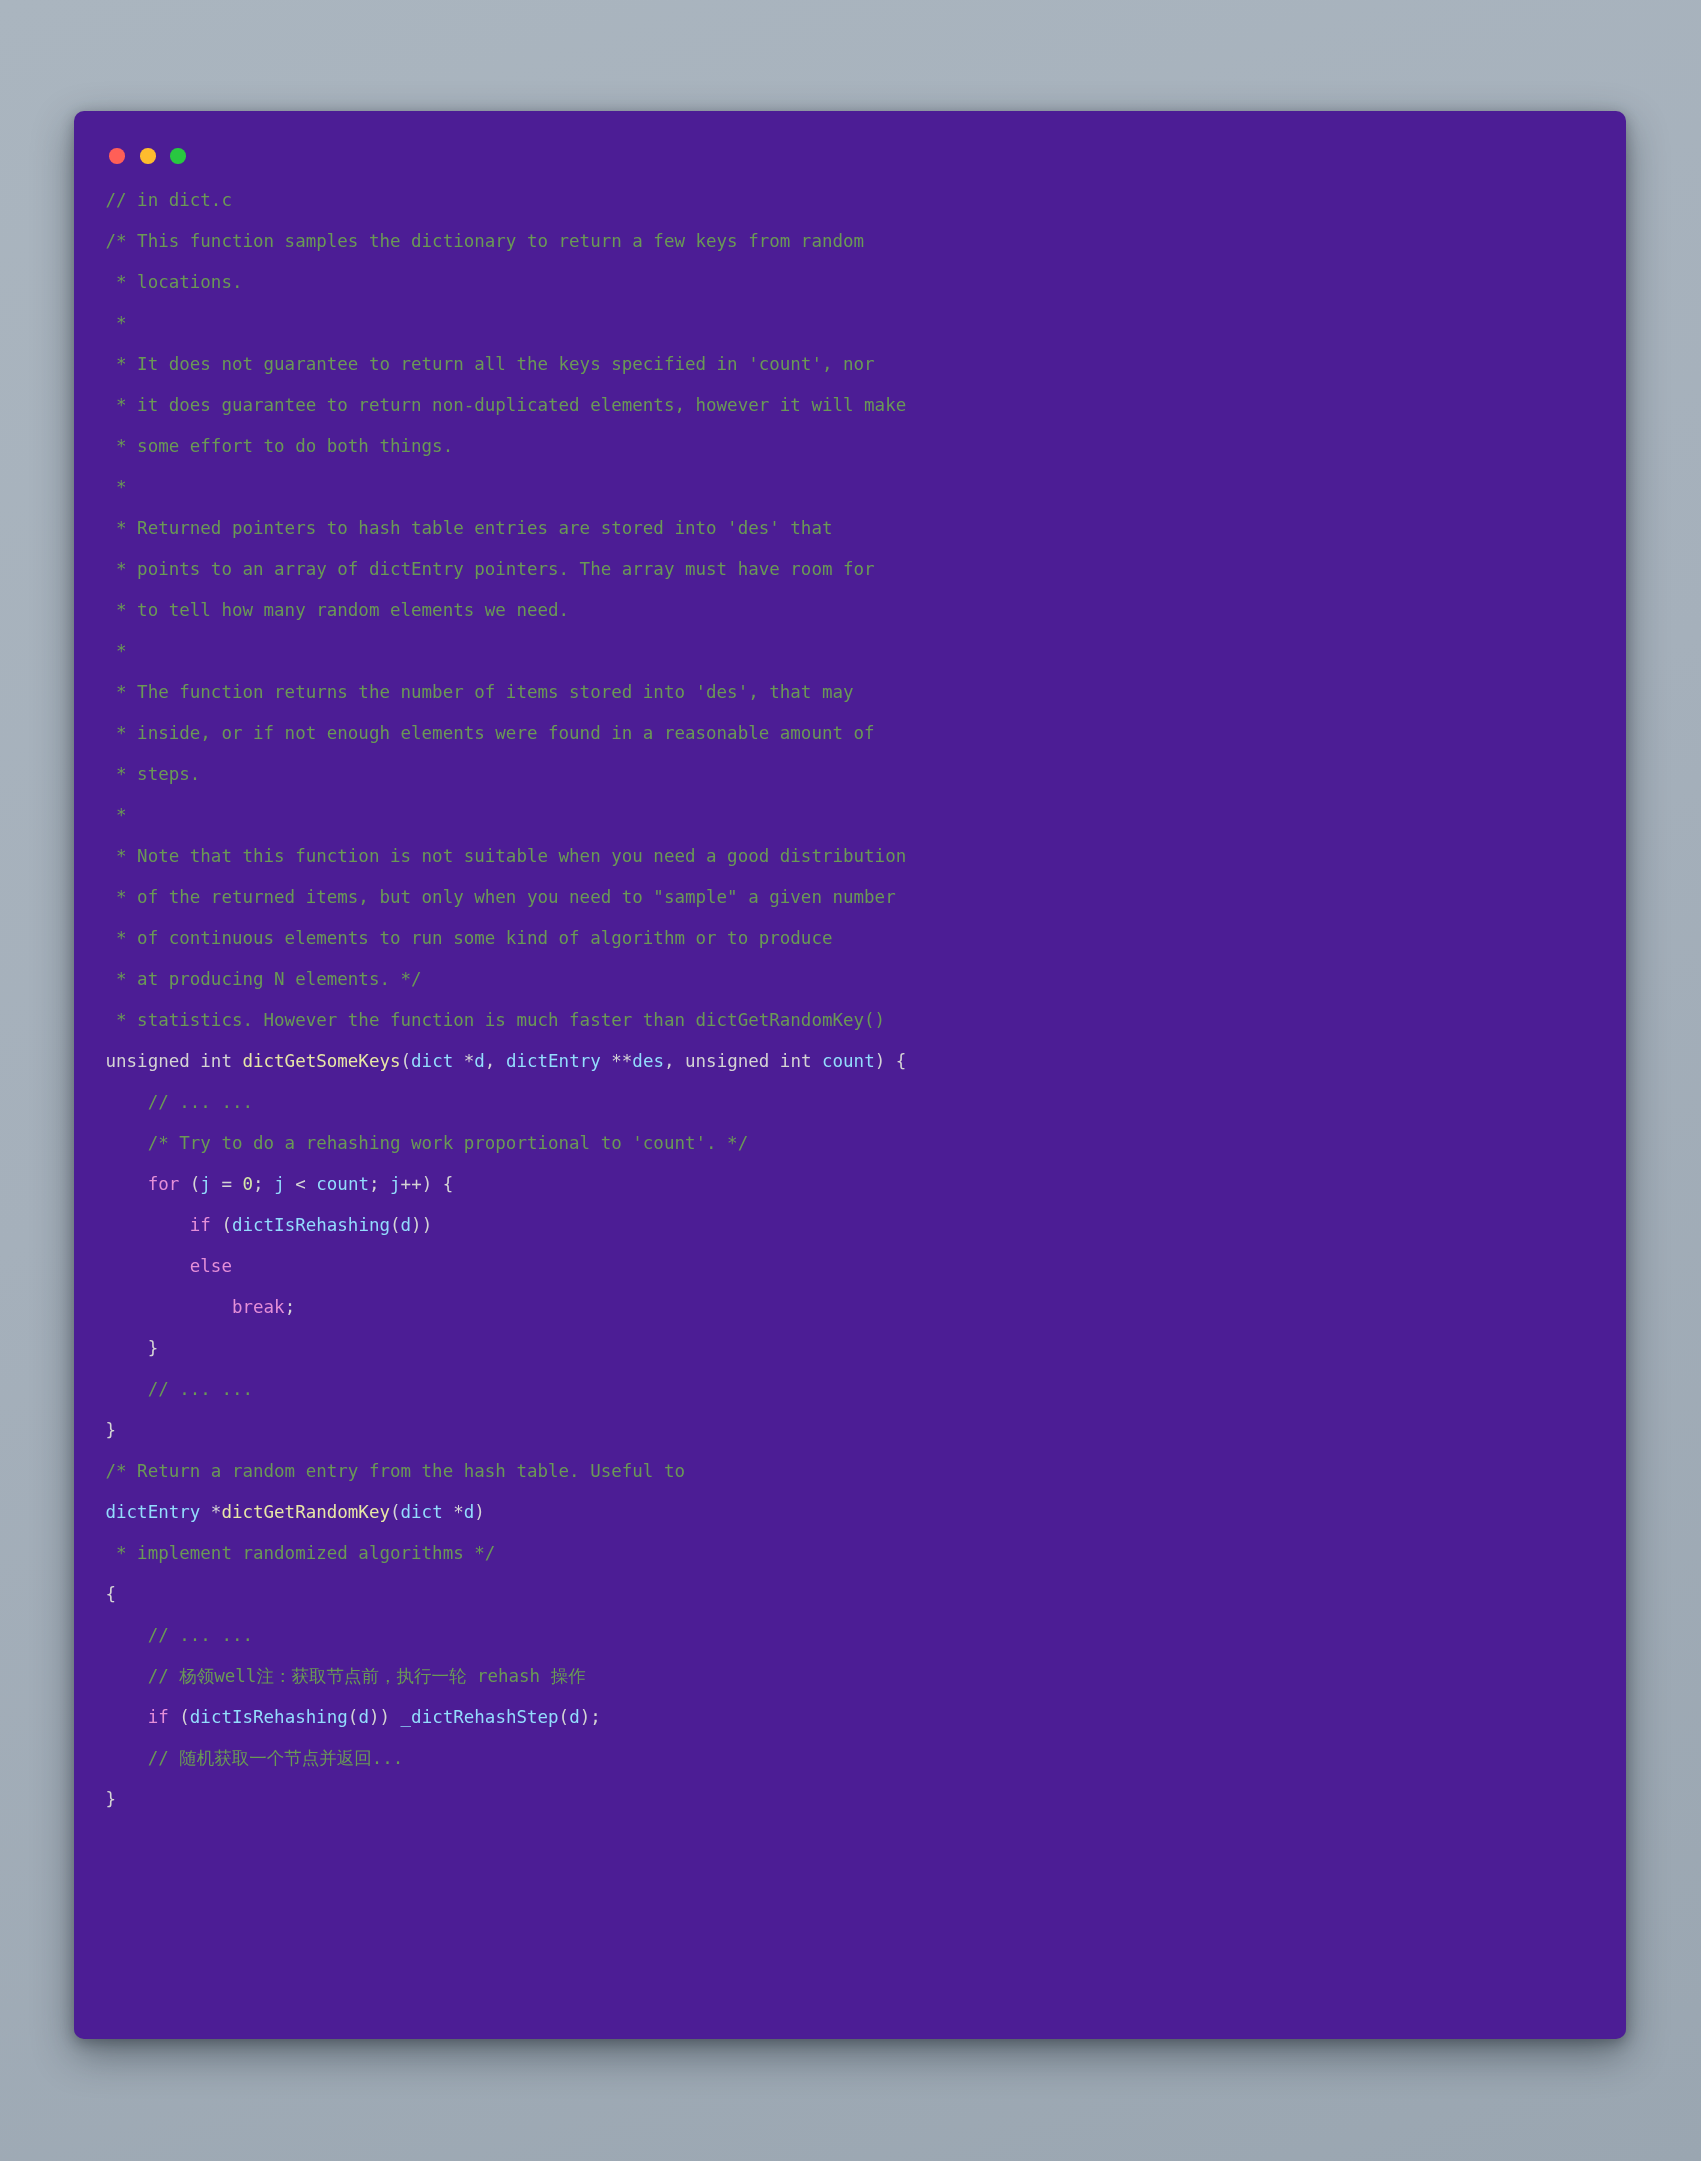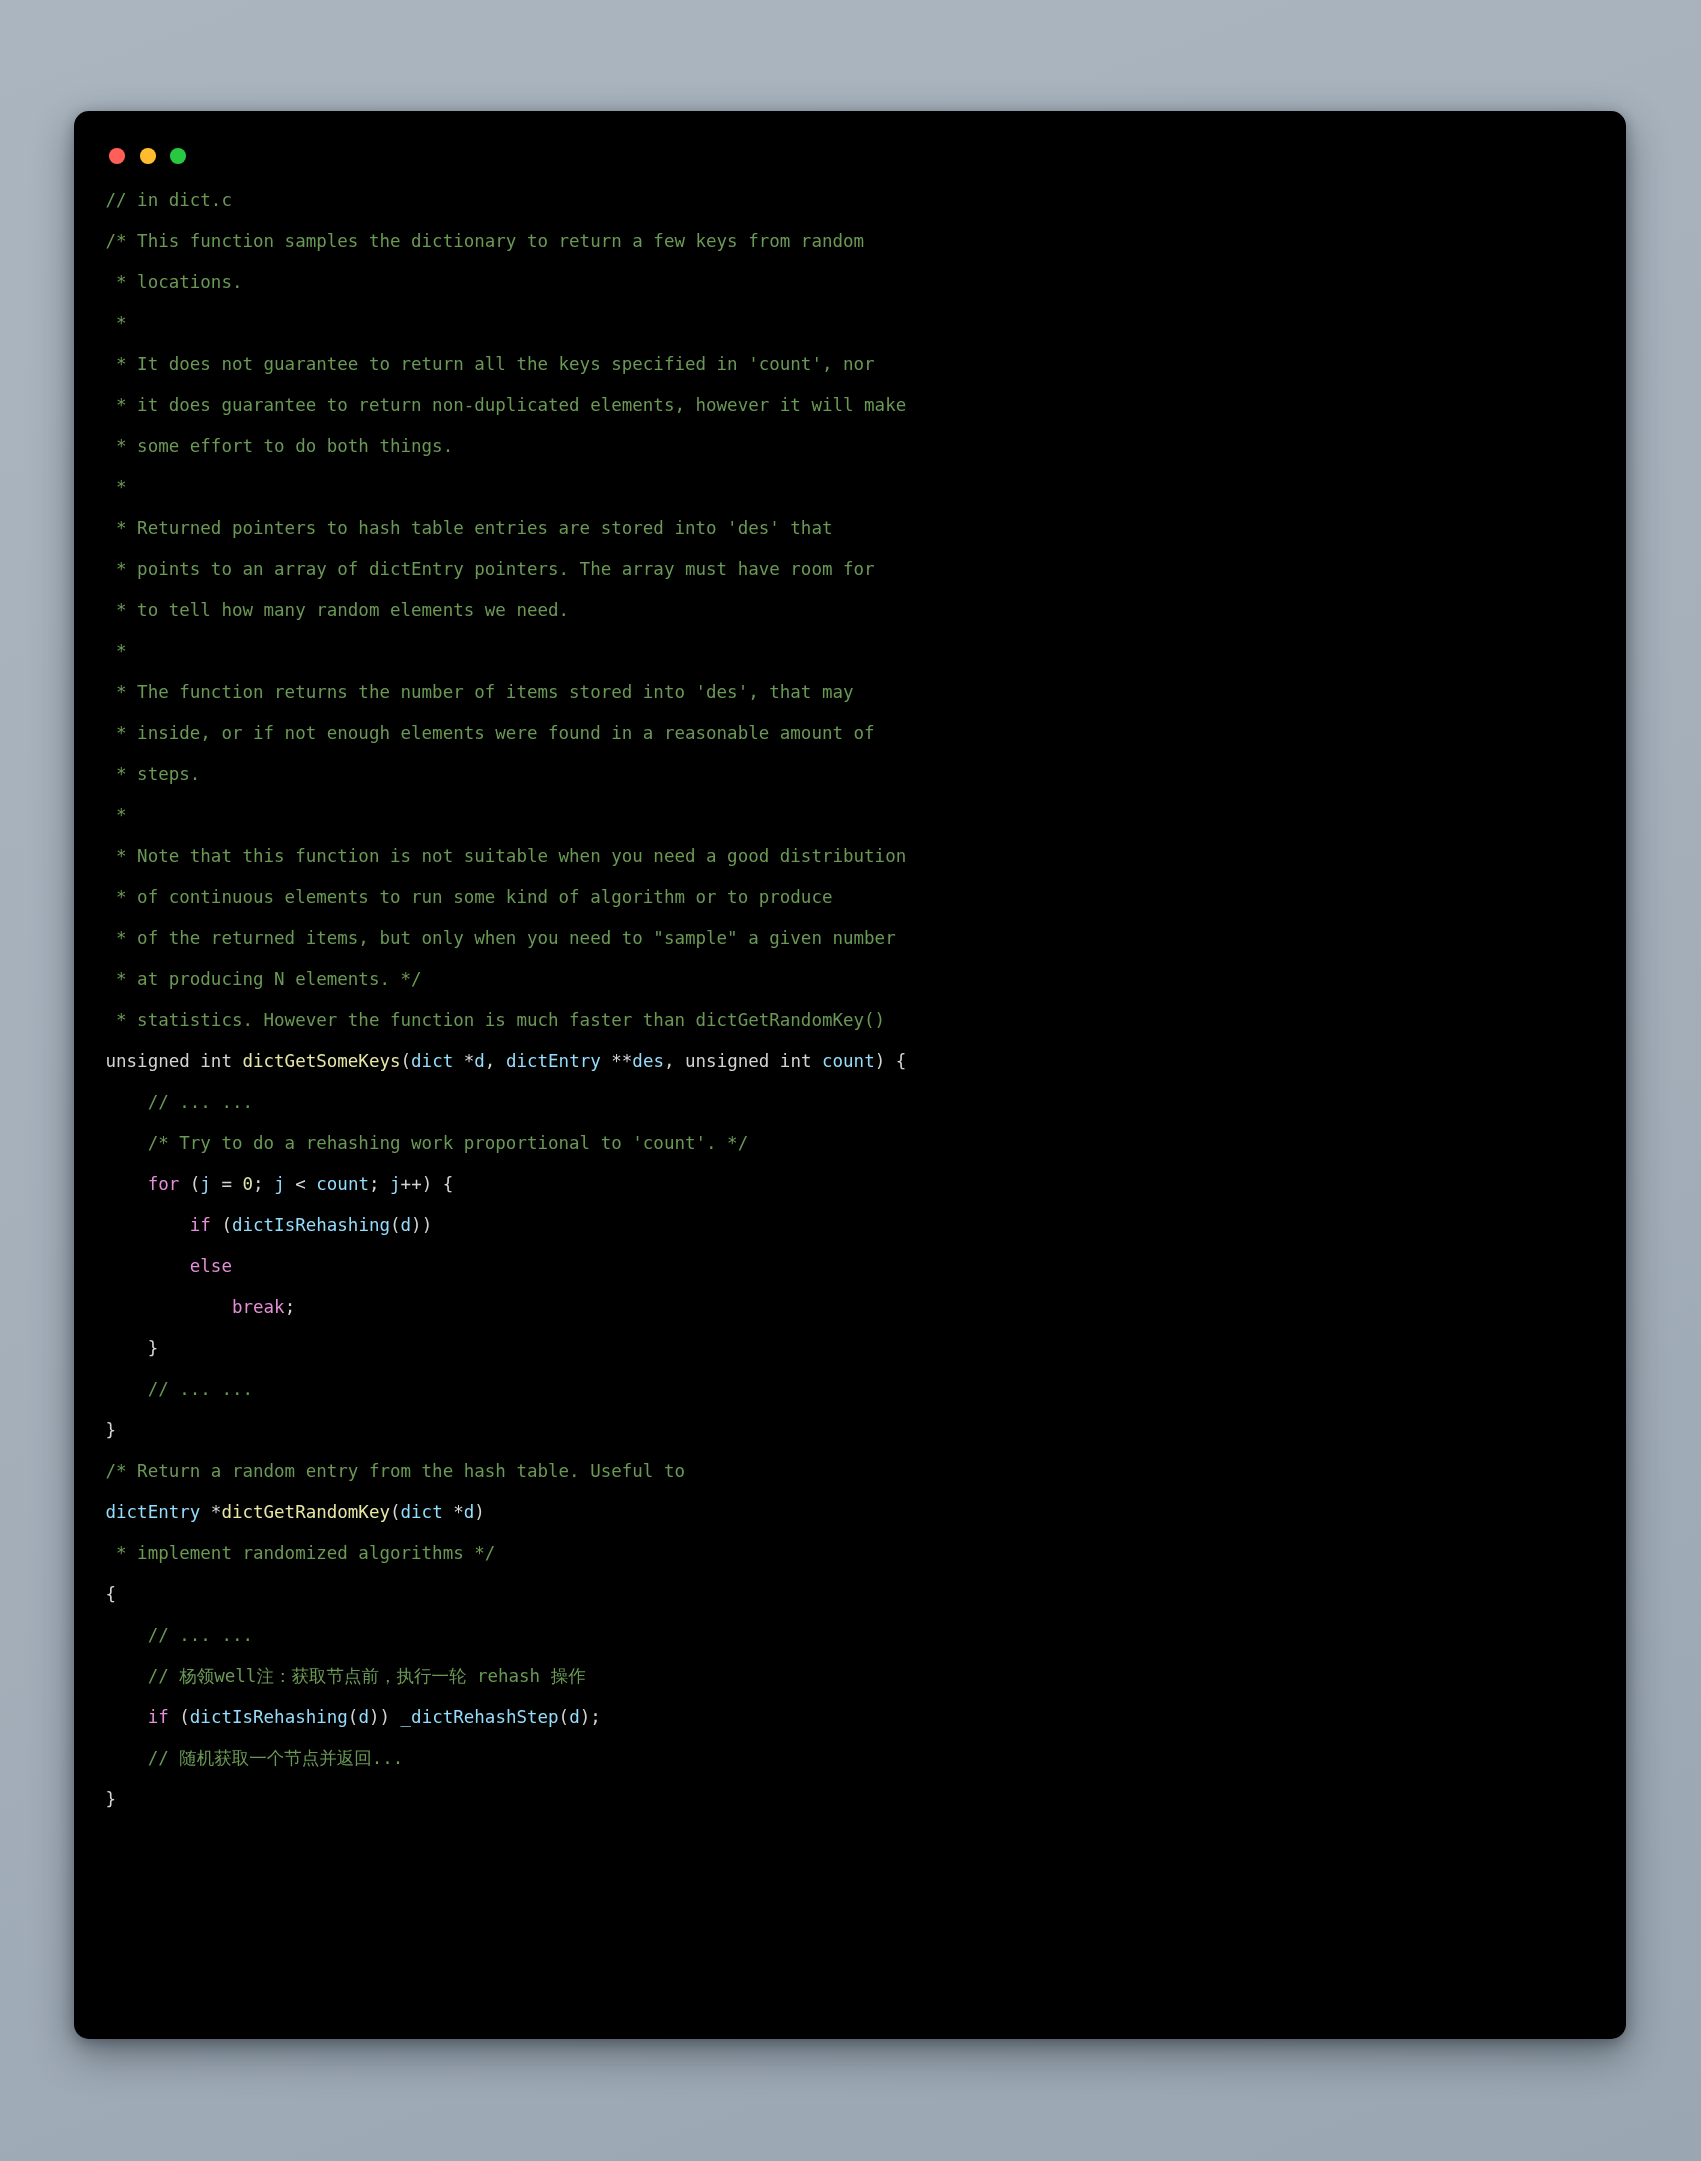--- a/index.html
+++ b/index.html
@@ -17,22 +17,22 @@
     position: relative;
     width: 1701px;
     height: 2161px;
   }
   #code-window {
     position: absolute;
     left: 74px;
     top: 111px;
     width: 1552px;
     height: 1928px;
-    background: #000000;
-    border-radius: 15px;
+    background: #4c1d95;
+    border-radius: 10px;
     box-shadow: 0 15px 40px rgba(20, 28, 38, 0.45),
                 0 3.4px 12.6px rgba(20, 28, 38, 0.30);
     overflow: hidden;
   }
   #titlebar {
     position: absolute;
     left: 0; top: 0;
     width: 100%;
     height: 69px;
   }
@@ -101,22 +101,22 @@
         <div class="line"><span class="c"> *</span></div>
         <div class="line"><span class="c"> * Returned pointers to hash table entries are stored into 'des' that</span></div>
         <div class="line"><span class="c"> * points to an array of dictEntry pointers. The array must have room for</span></div>
         <div class="line"><span class="c"> * to tell how many random elements we need.</span></div>
         <div class="line"><span class="c"> *</span></div>
         <div class="line"><span class="c"> * The function returns the number of items stored into 'des', that may</span></div>
         <div class="line"><span class="c"> * inside, or if not enough elements were found in a reasonable amount of</span></div>
         <div class="line"><span class="c"> * steps.</span></div>
         <div class="line"><span class="c"> *</span></div>
         <div class="line"><span class="c"> * Note that this function is not suitable when you need a good distribution</span></div>
+        <div class="line"><span class="c"> * of the returned items, but only when you need to "sample" a given number</span></div>
         <div class="line"><span class="c"> * of continuous elements to run some kind of algorithm or to produce</span></div>
-        <div class="line"><span class="c"> * of the returned items, but only when you need to "sample" a given number</span></div>
         <div class="line"><span class="c"> * at producing N elements. */</span></div>
         <div class="line"><span class="c"> * statistics. However the function is much faster than dictGetRandomKey()</span></div>
         <div class="line"><span class="p">unsigned int </span><span class="f">dictGetSomeKeys</span><span class="p">(</span><span class="i">dict</span><span class="p"> *</span><span class="i">d</span><span class="p">, </span><span class="i">dictEntry</span><span class="p"> **</span><span class="i">des</span><span class="p">, unsigned int </span><span class="i">count</span><span class="p">) {</span></div>
         <div class="line"><span class="c">    // ... ...</span></div>
         <div class="line"><span class="c">    /* Try to do a rehashing work proportional to 'count'. */</span></div>
         <div class="line"><span class="p">    </span><span class="k">for</span><span class="p"> (</span><span class="i">j</span><span class="p"> = </span><span class="n">0</span><span class="p">; </span><span class="i">j</span><span class="p"> &lt; </span><span class="i">count</span><span class="p">; </span><span class="i">j</span><span class="p">++) {</span></div>
         <div class="line"><span class="p">        </span><span class="k">if</span><span class="p"> (</span><span class="i">dictIsRehashing</span><span class="p">(</span><span class="i">d</span><span class="p">))</span></div>
         <div class="line"><span class="p">        </span><span class="k">else</span></div>
         <div class="line"><span class="p">            </span><span class="k">break</span><span class="p">;</span></div>
         <div class="line"><span class="p">    }</span></div>

